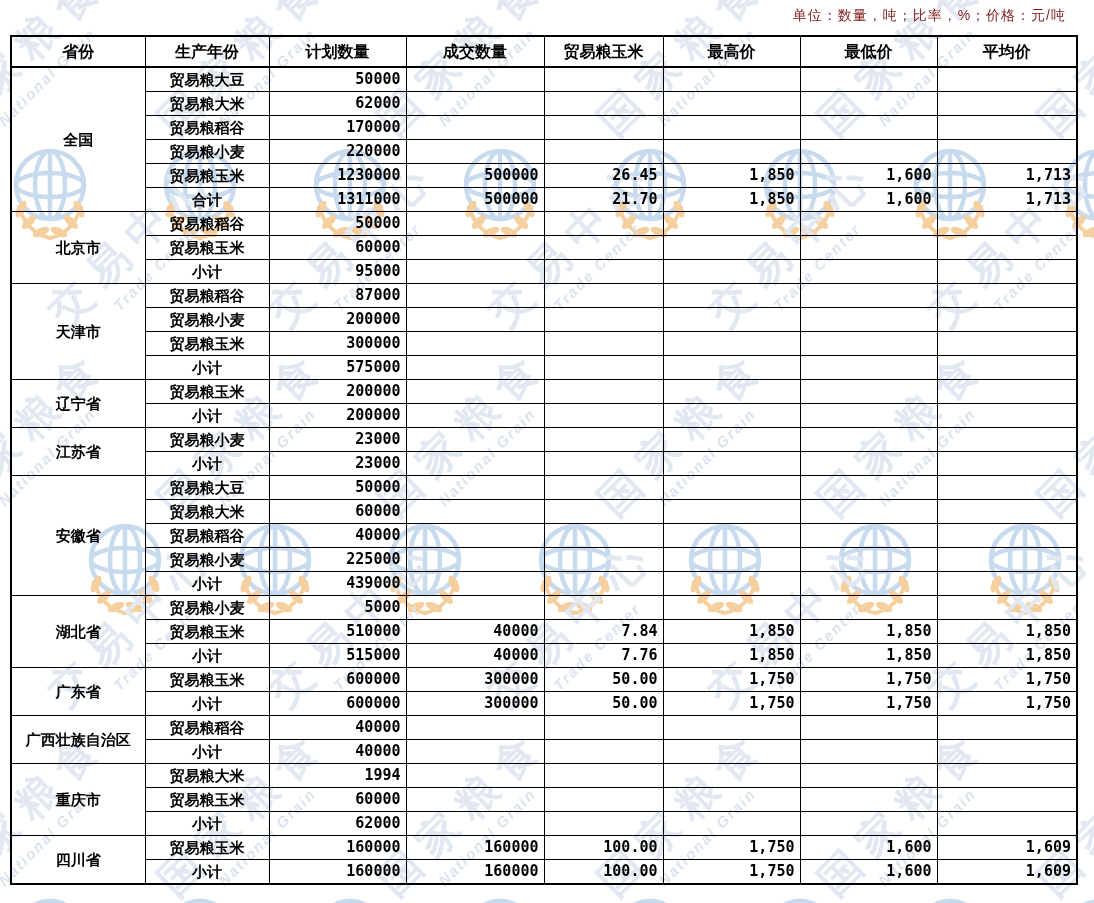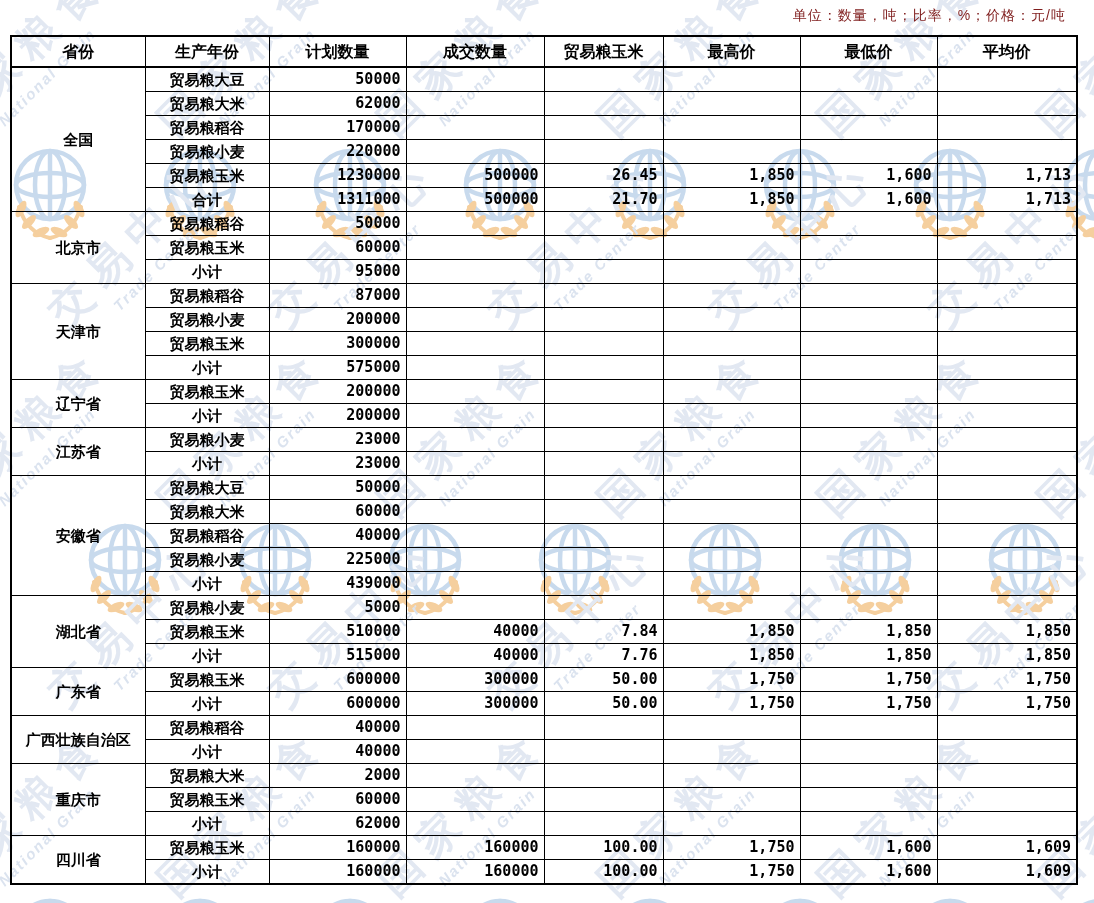--- a/index.html
+++ b/index.html
@@ -941,21 +941,21 @@
         <td class="cell-num">40000</td>
         <td class="cell-num"></td>
         <td class="cell-num"></td>
         <td class="cell-num"></td>
         <td class="cell-num"></td>
         <td class="cell-num"></td>
       </tr>
       <tr>
         <td rowspan="3" class="cell-prov">重庆市</td>
         <td class="cell-year">贸易粮大米</td>
-        <td class="cell-num">2000</td>
+        <td class="cell-num">1994</td>
         <td class="cell-num"></td>
         <td class="cell-num"></td>
         <td class="cell-num"></td>
         <td class="cell-num"></td>
         <td class="cell-num"></td>
       </tr>
       <tr>
         <td class="cell-year">贸易粮玉米</td>
         <td class="cell-num">60000</td>
         <td class="cell-num"></td>

